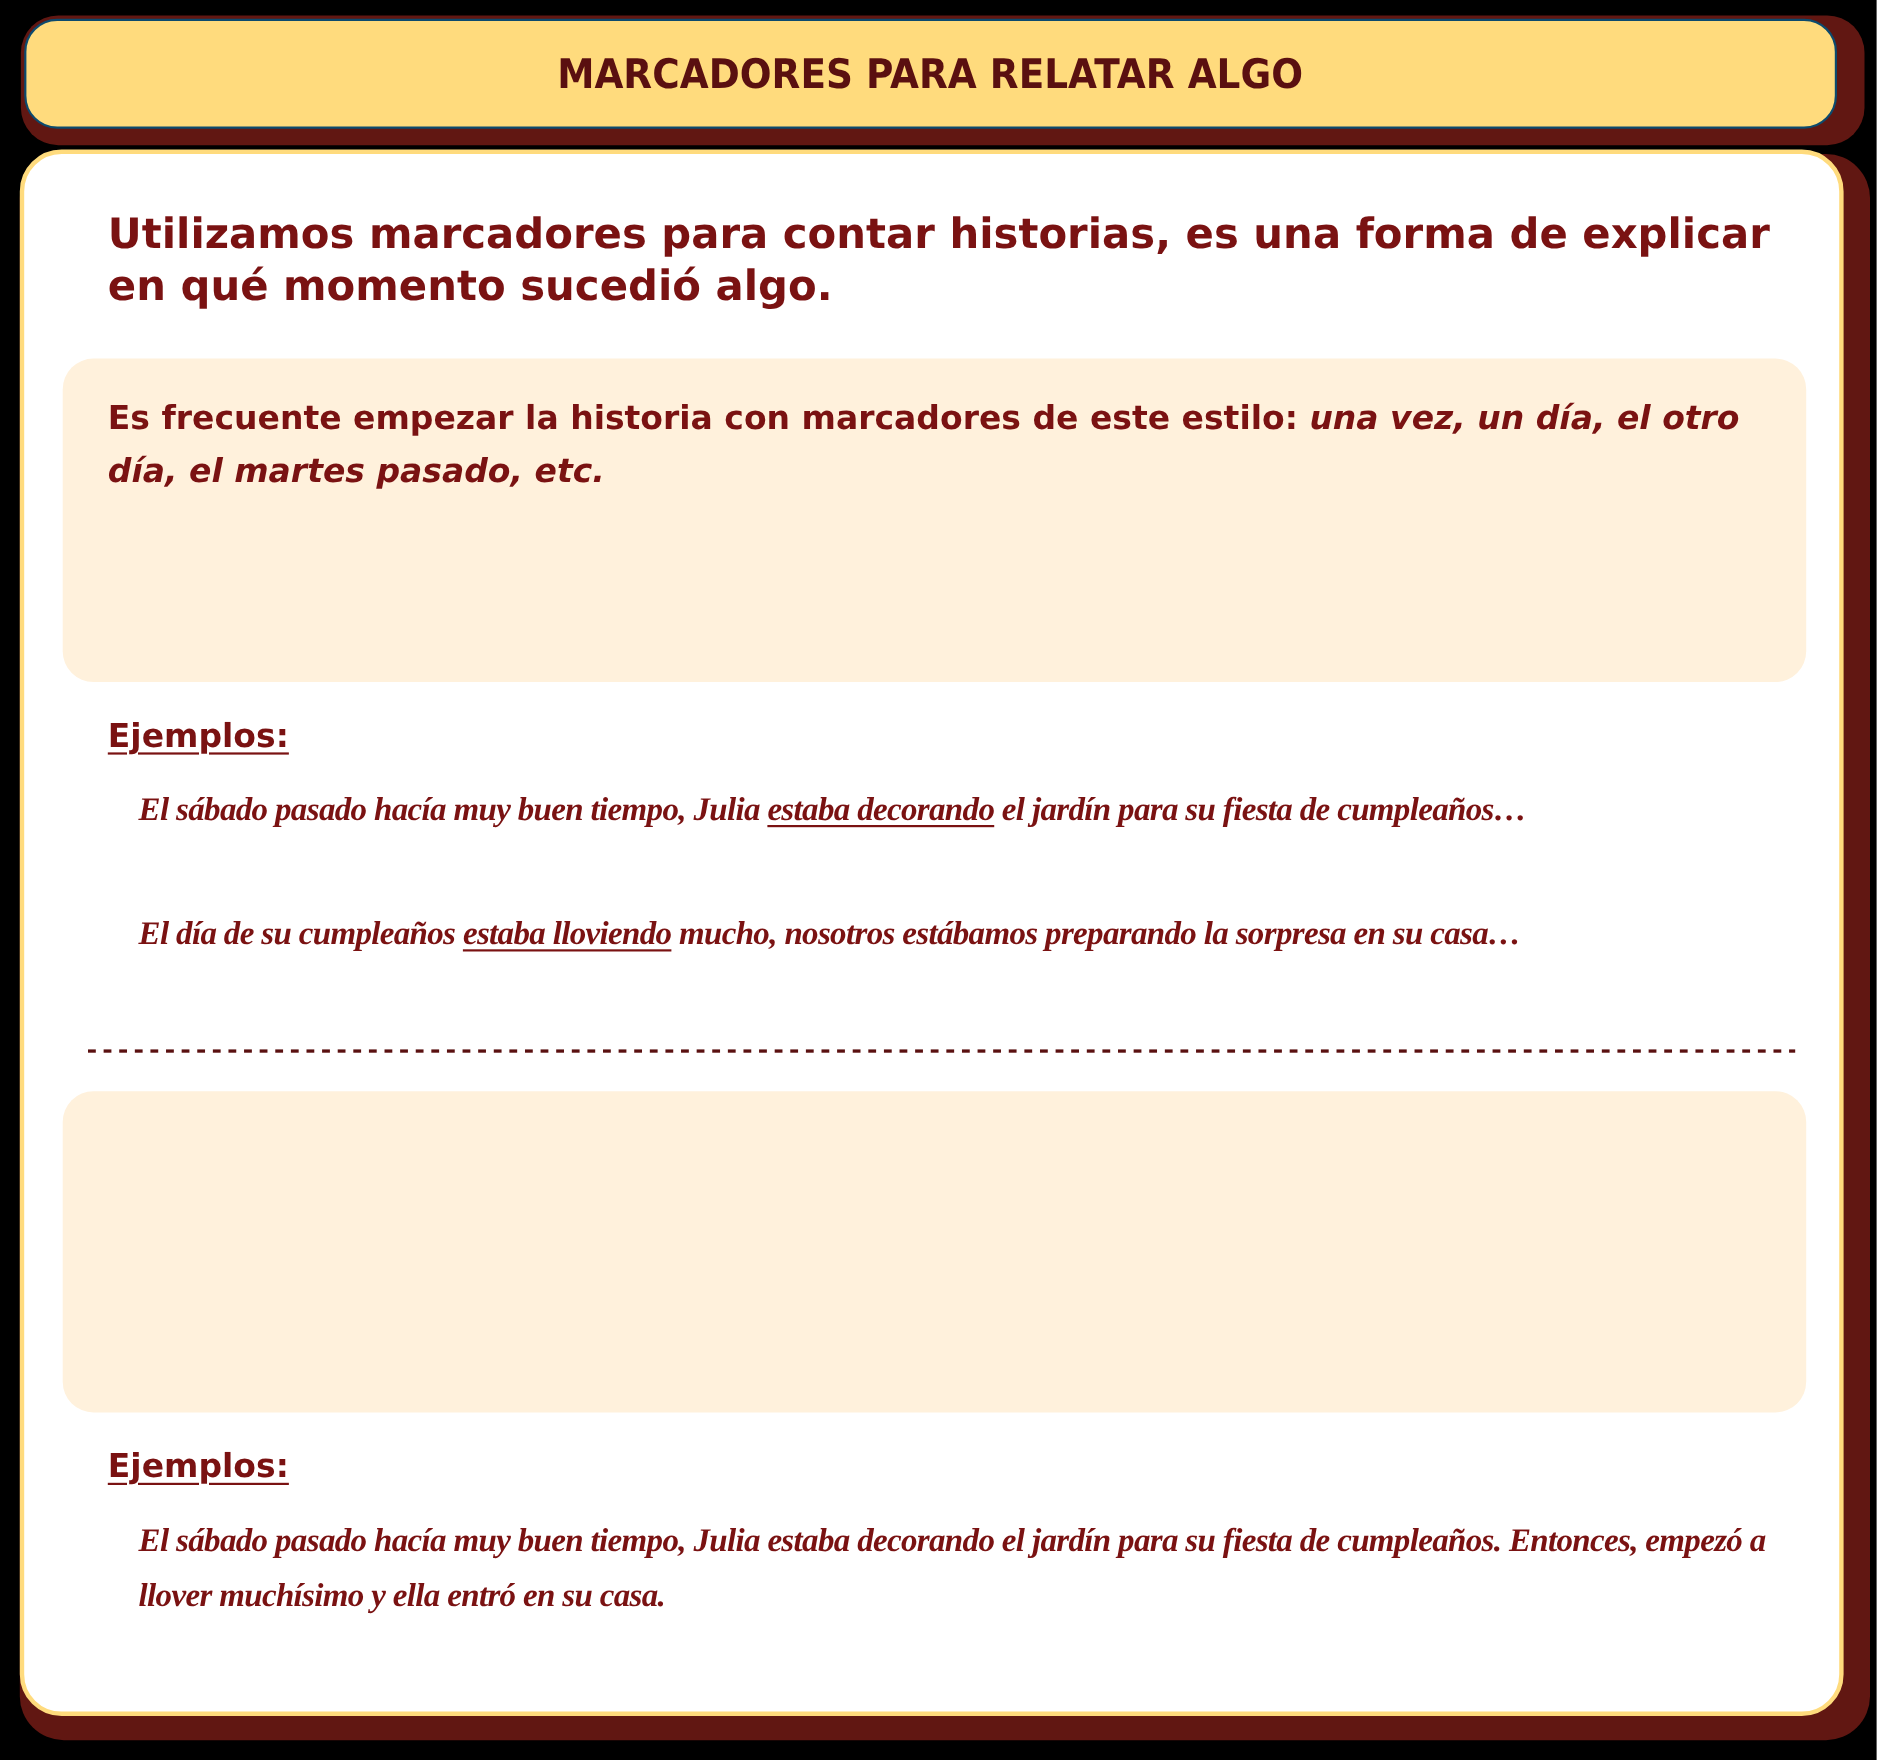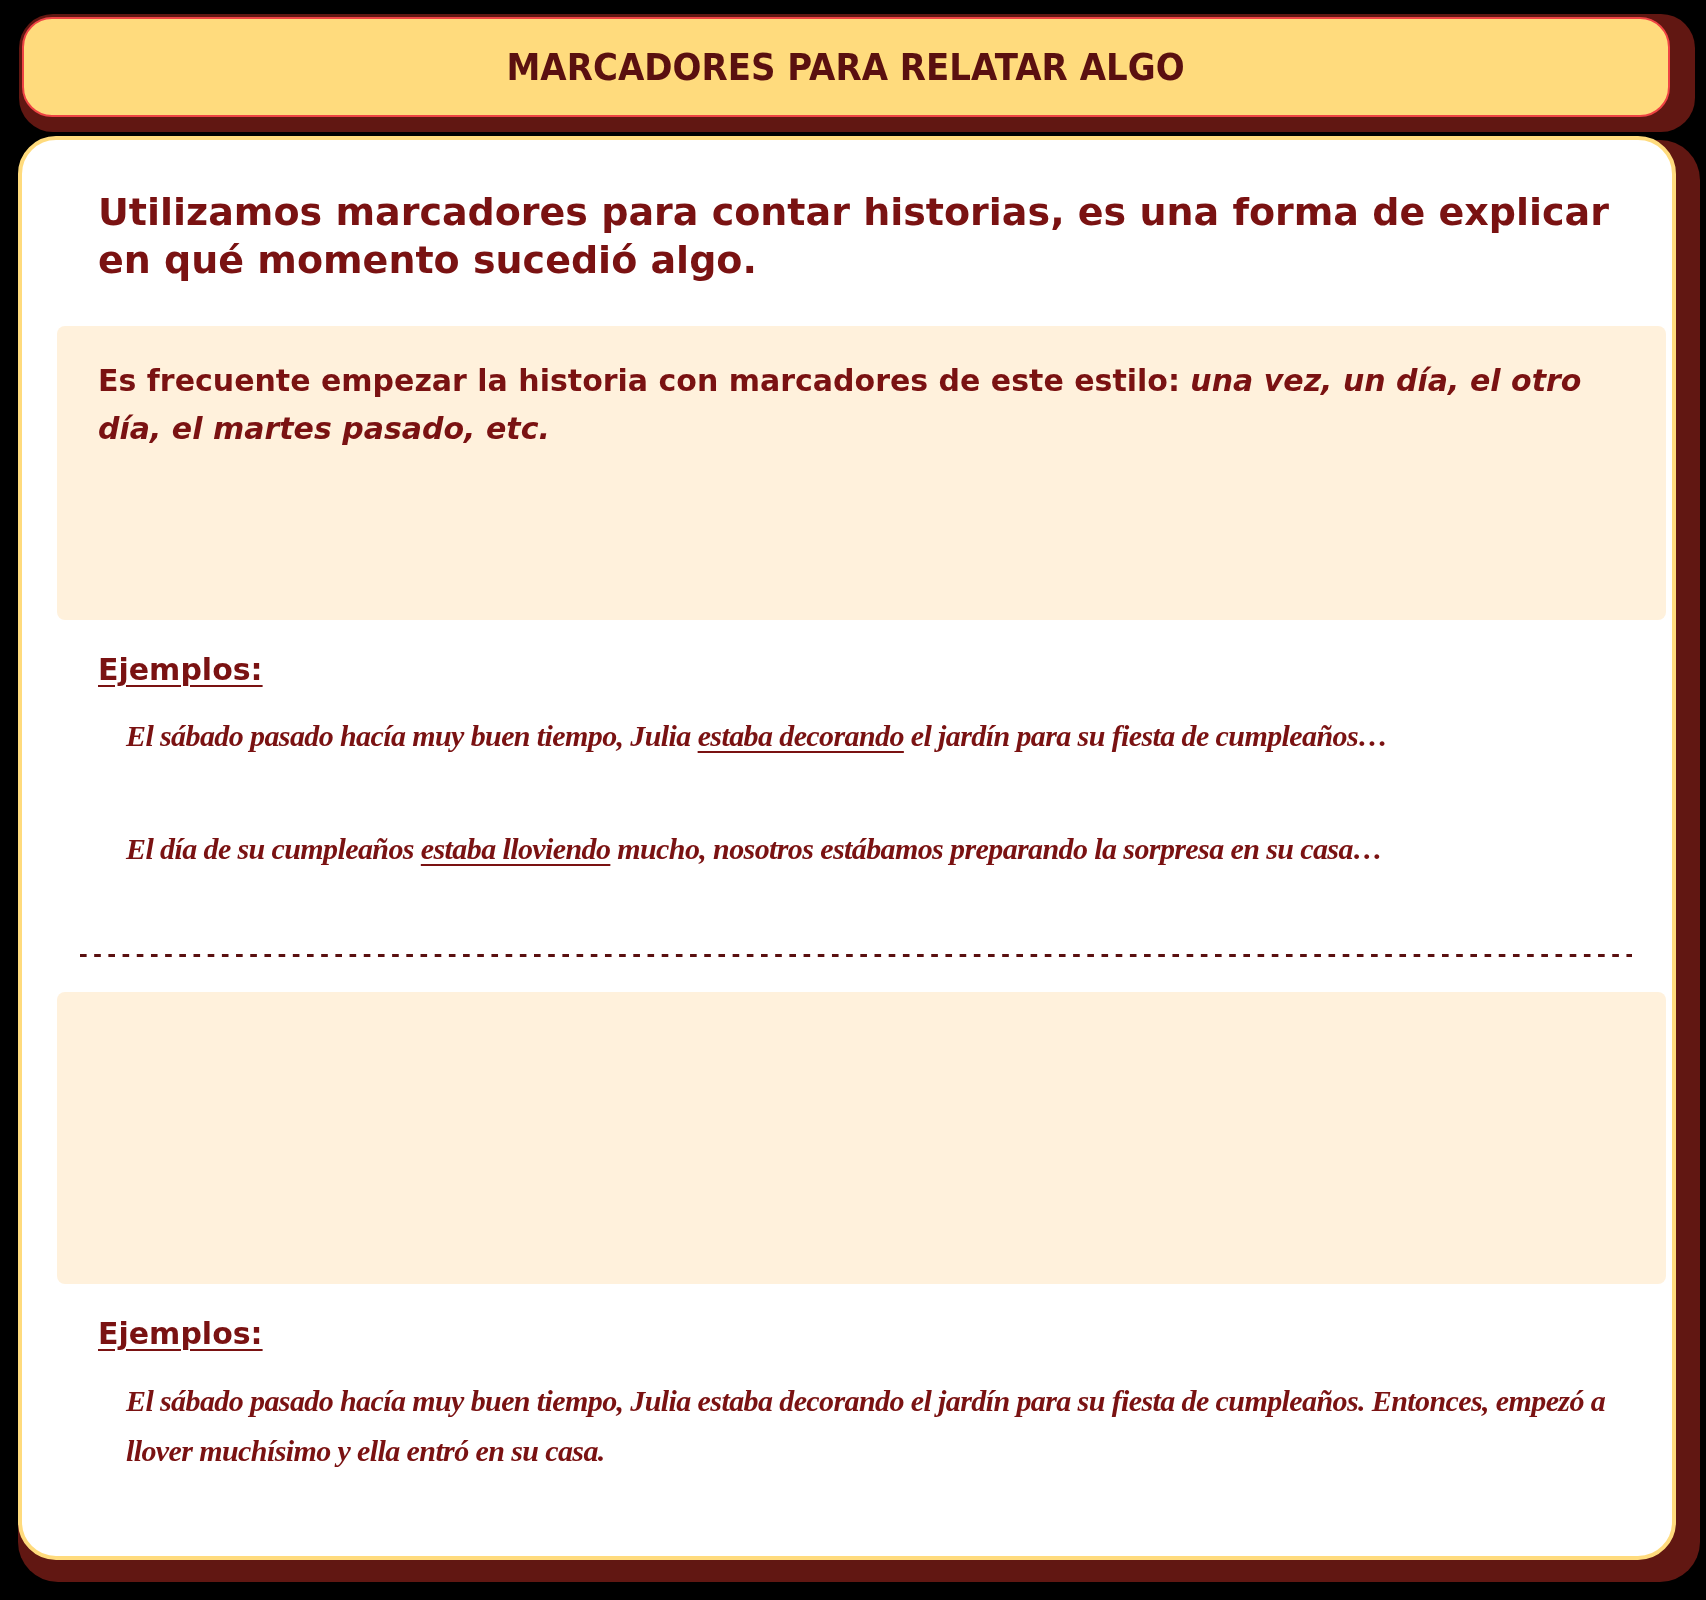--- a/index.html
+++ b/index.html
@@ -11,21 +11,21 @@
     font-family: "DejaVu Sans", sans-serif;
     color: #7a1212;
   }
   .title-shadow {
     position: absolute; left: 19px; top: 14px; width: 1676px; height: 118px;
     background: #611712; border-radius: 34px;
   }
   .title-bar {
     position: absolute; left: 22px; top: 17px; width: 1648px; height: 100px;
     background: #ffdb7d; border-radius: 30px;
-    box-sizing: border-box; border: 2px solid #ef4444;
+    box-sizing: border-box; border: 2px solid #0c4a6e;
     display: flex; align-items: center; justify-content: center;
   }
   .title-text {
     font-family: "DejaVu Sans", sans-serif; font-weight: bold;
     font-size: 37px; letter-spacing: 0px; color: #5a1010;
     transform: scaleX(0.92);
   }
   .main-shadow {
     position: absolute; left: 18px; top: 140px; width: 1682px; height: 1442px;
     background: #611712; border-radius: 40px;
@@ -34,21 +34,21 @@
     position: absolute; left: 18px; top: 136px; width: 1658px; height: 1424px;
     background: #ffffff; border: 4px solid #ffdb7d; box-sizing: border-box;
     border-radius: 38px;
   }
   .intro {
     position: absolute; left: 98px; top: 188px; width: 1520px;
     font-size: 38px; line-height: 48px; font-weight: 600;
   }
   .cream {
     position: absolute; left: 57px; width: 1585px;
-    background: #fff1dc; border-radius: 8px; padding-left: 24px;
+    background: #fff1dc; border-radius: 28px;
   }
   .cream p {
     margin: 0; position: absolute; left: 41px; width: 1510px;
     font-size: 30px; line-height: 48px; font-weight: 600;
   }
   .it { font-style: italic; }
   .examples-label {
     position: absolute; left: 98px; font-size: 30px; font-weight: 600;
     text-decoration: underline; text-underline-offset: 5px; text-decoration-thickness: 2px; text-align: center;
   }

